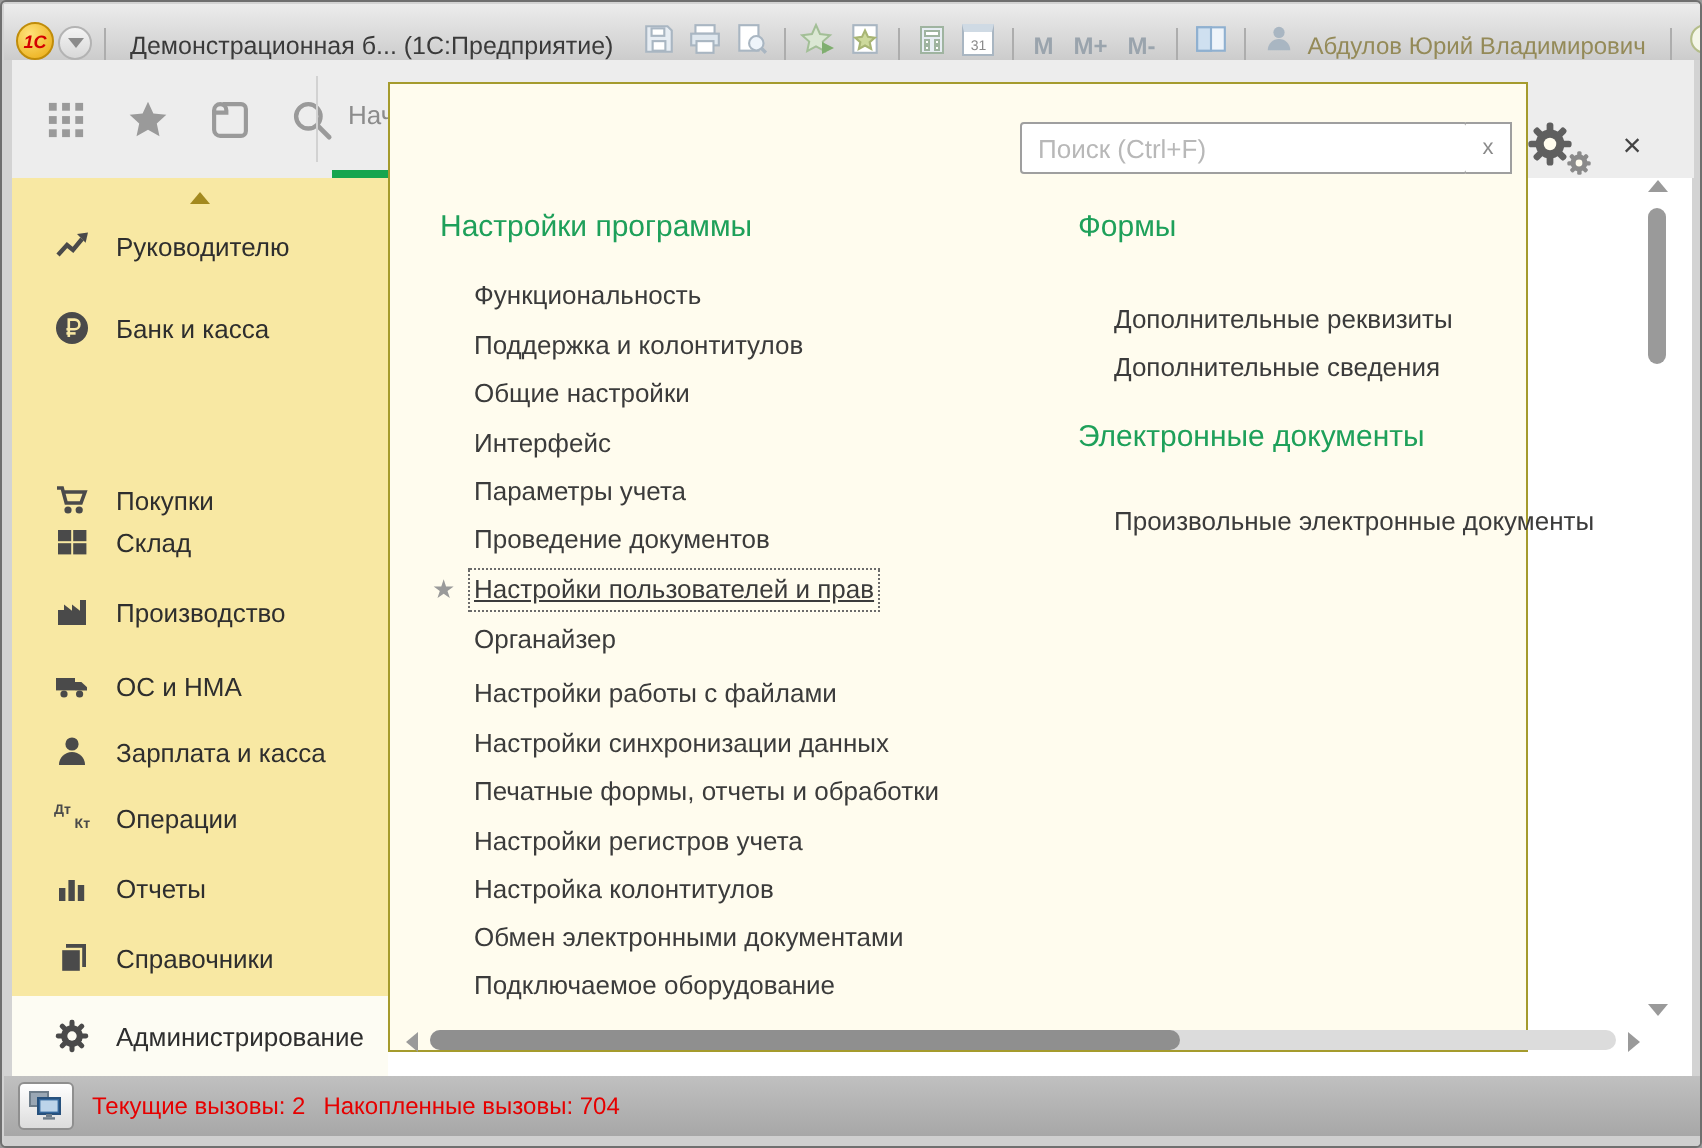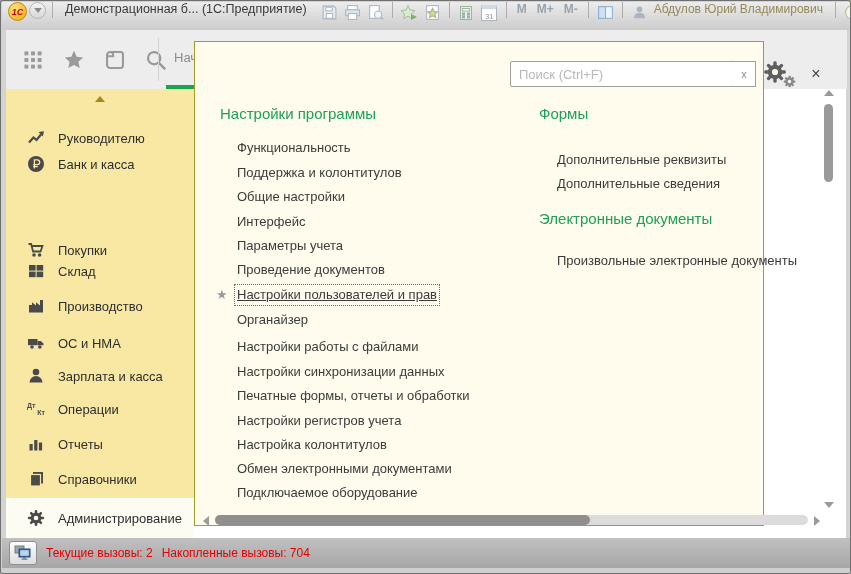--- a/index.html
+++ b/index.html
@@ -2,21 +2,21 @@
 <html><head>
 <meta charset="utf-8">
 <style>
   html,body{margin:0;padding:0;width:851px;height:574px;overflow:hidden;
     font-family:"Liberation Sans",sans-serif;background:#9a9a9a;}
   *{box-sizing:border-box;}
   #window{position:absolute;inset:0;border:1px solid #6f6f6f;border-radius:3px;background:#d3d3d3;overflow:hidden;}
 
   
   #titlebar{position:absolute;left:1px;top:1px;width:849px;height:28px;
-    background:linear-gradient(#ececec,#cccccc);display:flex;align-items:flex-start;padding:0 6px;gap:2px;}
+    background:linear-gradient(#ececec,#cccccc);display:flex;align-items:flex-end;padding:0 6px;gap:2px;}
   .tsep{width:1px;height:16px;background:#adadad;margin:0 4px;flex:none;}
   .ticon{width:21px;height:21px;display:flex;align-items:center;justify-content:center;flex:none;}
   .logo{width:19px;height:19px;border-radius:50%;background:radial-gradient(circle at 35% 30%,#ffe27a,#e9a90f);
     border:1px solid #c08c0a;color:#d40000;font-weight:bold;font-style:italic;font-size:9px;
     display:flex;align-items:center;justify-content:center;flex:none;}
   .roundbtn{width:17px;height:17px;border-radius:50%;background:linear-gradient(#f4f4f4,#d8d8d8);
     border:1px solid #b3b3b3;display:flex;align-items:center;justify-content:center;flex:none;}
   .chev{width:0;height:0;border-left:4px solid transparent;border-right:4px solid transparent;border-top:5px solid #8b8b8b;}
   #win-title{font-size:12.5px;color:#3a3a3a;margin:0 10px 0 6px;white-space:nowrap;}
   .mbtn{font-size:12px;font-weight:bold;color:#9aa4ad;padding:0 4px;flex:none;}
@@ -217,21 +217,21 @@
     <div id="start-tab">Нач</div>
     <div id="tab-underline"></div>
   </div>
 
   <div id="main"></div>
   <div id="rframe"></div>
 
   <div id="sidebar">
     <div id="sb-up"></div>
 
-    <div class="sitem" style="top:32px">
+    <div class="sitem" style="top:17px">
       <span class="sic">
           <svg width="18" height="18" viewBox="0 0 18 18">
             <polyline points="2,13.5 6.5,8.5 9.5,11 14,5.5" fill="none" stroke="#4a4a4a" stroke-width="2.2"></polyline>
             <polygon points="11.5,3 17,2.2 15.8,7.4" fill="#4a4a4a"></polygon>
           </svg>
         </span>
       <span>Руководителю</span>
     </div>
     <div class="sitem" style="top:58px">
       <span class="sic">

